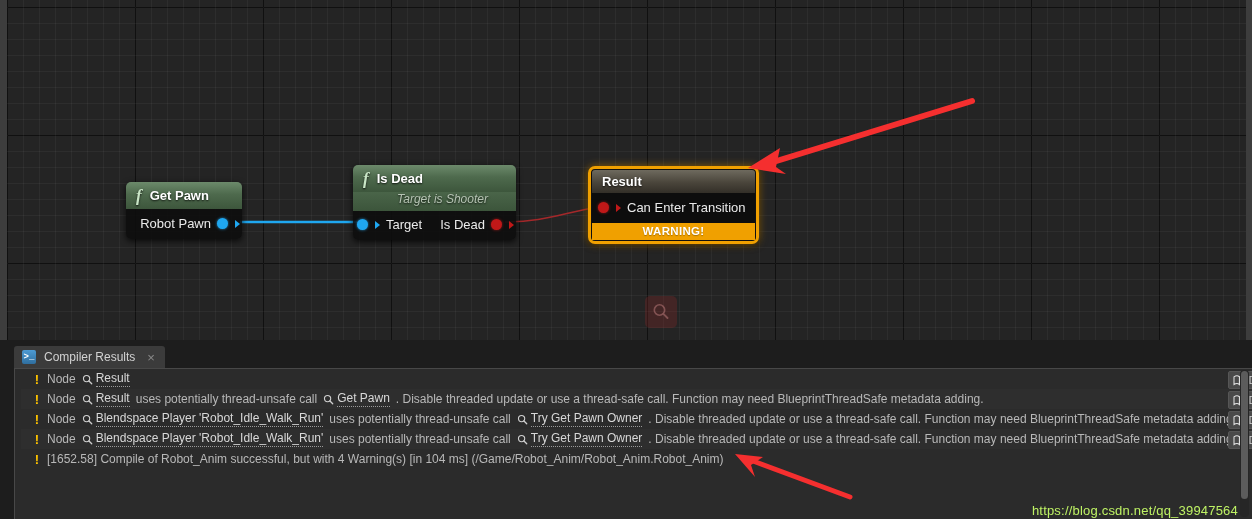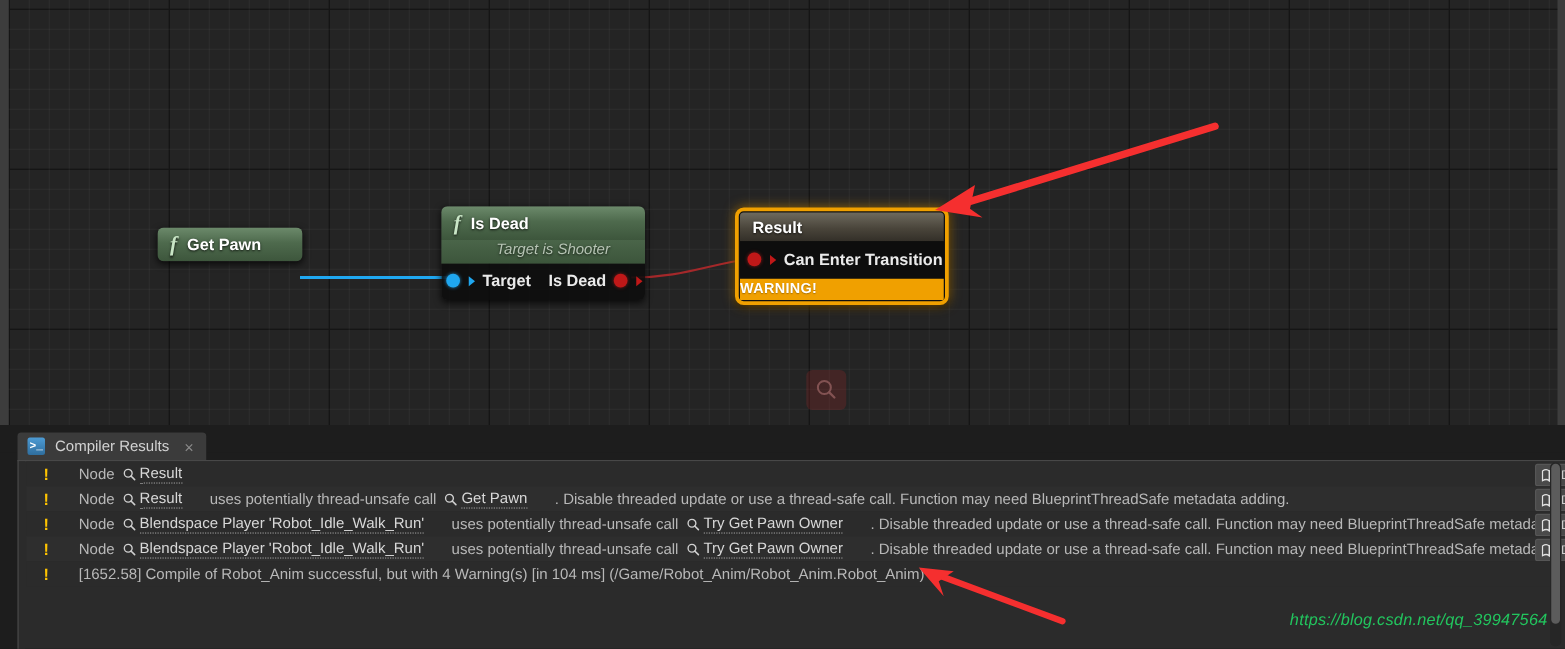--- a/index.html
+++ b/index.html
@@ -120,21 +120,21 @@
     display: flex;
     align-items: center;
   }
   .pin-row {
     display: flex;
     align-items: center;
     width: 100%;
     font-size: 13px;
     color: #eaeaea;
   }
-  .pin-label { white-space: nowrap; font-weight: bold; }
+  .pin-label { white-space: nowrap; }
   .pin-dot {
     width: 11px; height: 11px;
     border-radius: 50%;
     flex: 0 0 auto;
     position: relative;
   }
   .pin-dot.blue { background: #1fa7f0; box-shadow: 0 0 3px rgba(40,170,240,0.8); }
   .pin-dot.red  { background: #c01818; box-shadow: 0 0 3px rgba(200,30,30,0.7); }
   .pin-arrow {
     width: 0; height: 0;
@@ -181,20 +181,21 @@
     align-items: center;
     gap: 6px;
     font-size: 13px;
     color: #eaeaea;
   }
   #node-result .warning-bar {
     background: #f0a000;
     color: #ffffff;
     font-size: 11.5px;
     font-weight: bold;
+    text-align: center;
     padding: 2px 0 3px 0;
     letter-spacing: 0.3px;
     text-shadow: 0 1px 1px rgba(120,80,0,0.6);
   }
 
   
   .wire { position: absolute; }
 
   
   .annot-arrow { position: absolute; pointer-events: none; }
@@ -290,21 +291,21 @@
     line-height: 1;
   }
   .msg-text {
     font-size: 12px;
     color: #b8b8b8;
     display: flex;
     align-items: center;
     gap: 0px;
     overflow: hidden;
   }
-  .msg-seg { padding: 0 3px; margin-left: 16px; }
+  .msg-seg { padding: 0 3px; }
   .msg-link {
     display: inline-flex;
     align-items: center;
     gap: 3px;
     color: #d8d8d8;
     margin: 0 3px;
   }
   .msg-link .link-text {
     border-bottom: 1px dotted #9a9a9a;
     padding-bottom: 1px;
@@ -344,25 +345,24 @@
     position: absolute;
     left: 1px; top: 1px;
     width: 7px; height: 128px;
     background: #5c5c5c;
     border-radius: 4px;
   }
 
   .url-credit {
     position: absolute;
     right: 14px;
-    bottom: 16px;
-    font-size: 13px;
-    color: #22c55e;
+    bottom: 1px;
+    font-size: 13px;
+    color: #bef264;
     letter-spacing: 0.2px;
-    font-style: italic;
   }
 </style>
 </head>
 <body>
 
 <div id="app">
 
   <div class="graph-canvas">
 
     <div class="graph-left-edge"></div>
@@ -378,20 +378,27 @@
 
     <svg class="wire" style="left:0; top:0; width:1252px; height:340px;">
       <path d="M 240 222 C 280 222, 310 222, 365 222" stroke="#1fa7f0" stroke-width="2.4" fill="none"></path>
       <path d="M 505 222 C 545 222, 565 212, 600 207" stroke="#a4282a" stroke-width="1.7" fill="none"></path>
     </svg>
 
     <div class="bp-node" id="node-get-pawn">
       <div class="node-header">
         <span class="fn-glyph">f</span>
         <span>Get Pawn</span>
+      </div>
+      <div class="node-body">
+        <div class="pin-row">
+          <span class="pin-label">Robot Pawn</span>
+          <span class="pin-dot blue"></span>
+          <span class="pin-arrow"></span>
+        </div>
       </div>
     </div>
 
     <div class="bp-node" id="node-is-dead">
       <div class="node-header">
         <span class="fn-glyph">f</span>
         <span>Is Dead</span>
       </div>
       <div class="node-subtitle">Target is Shooter</div>
       <div class="node-body">

